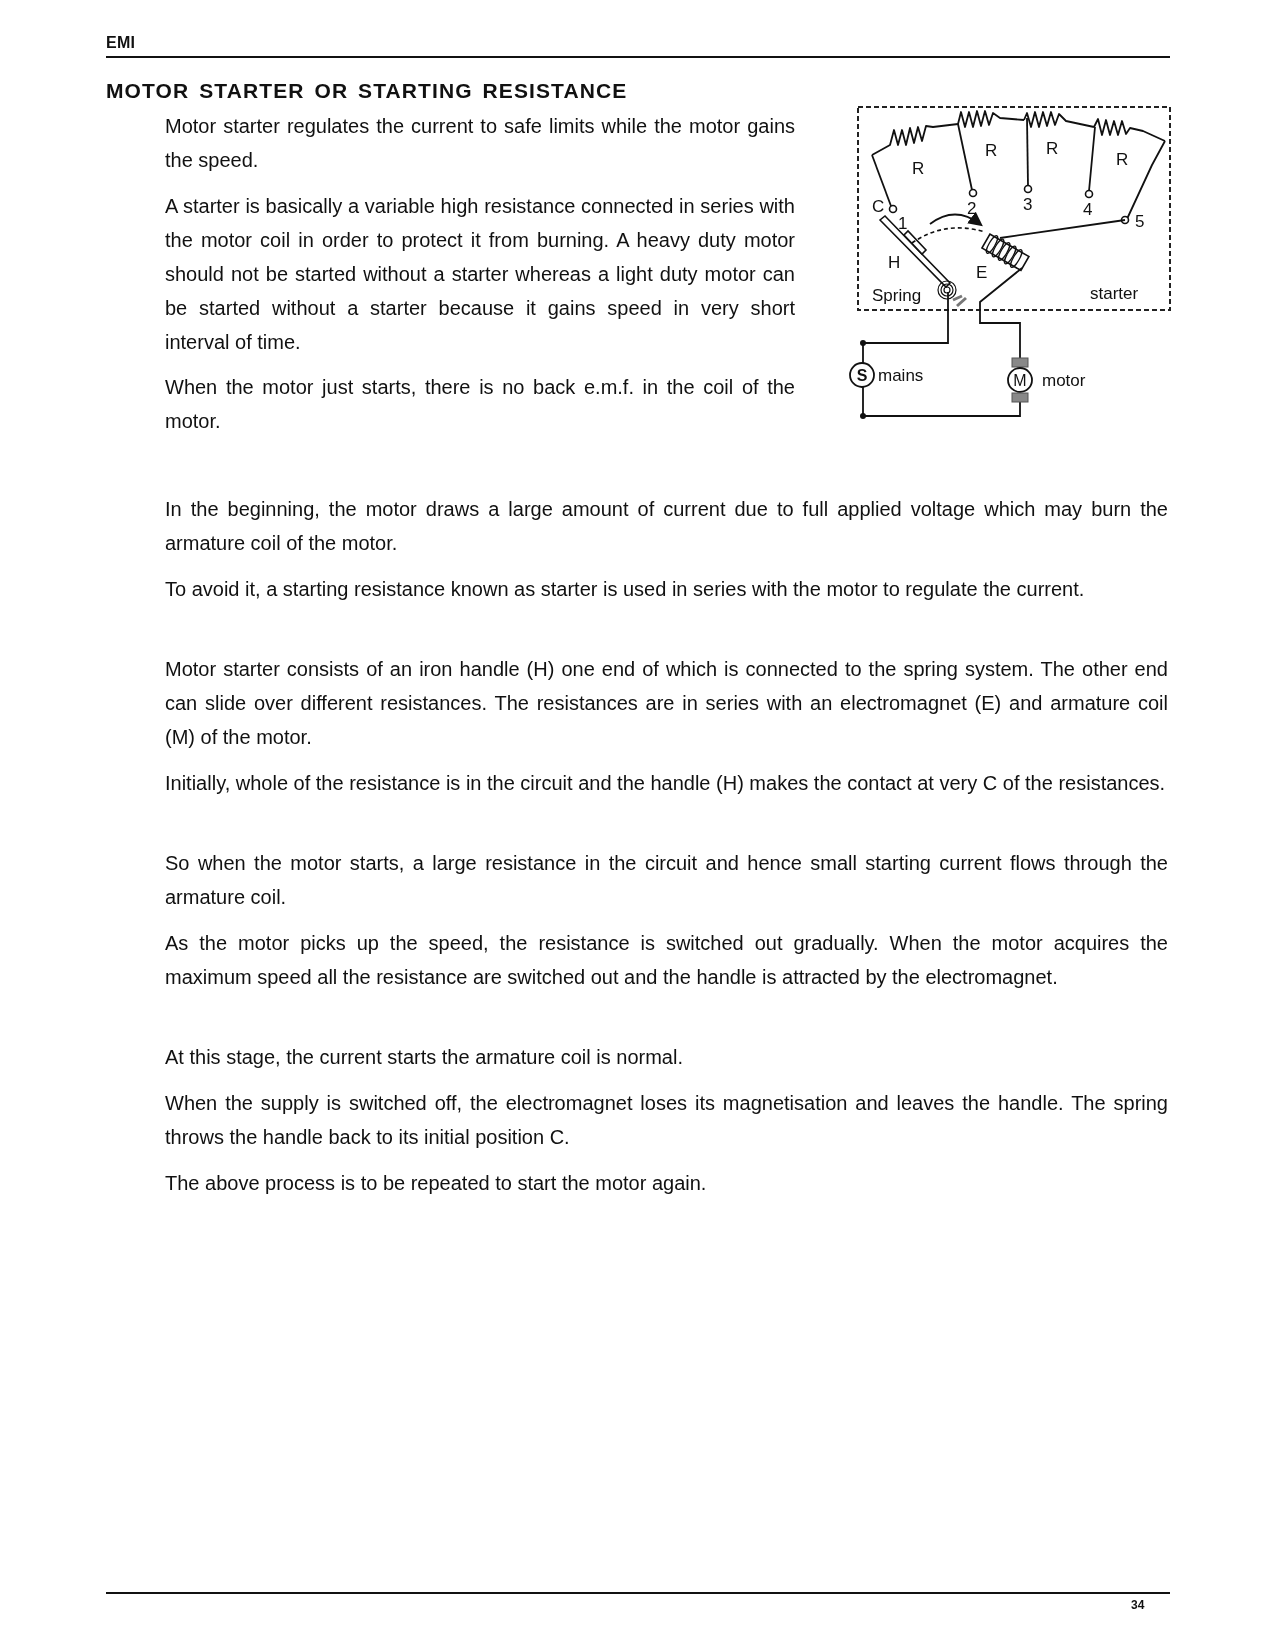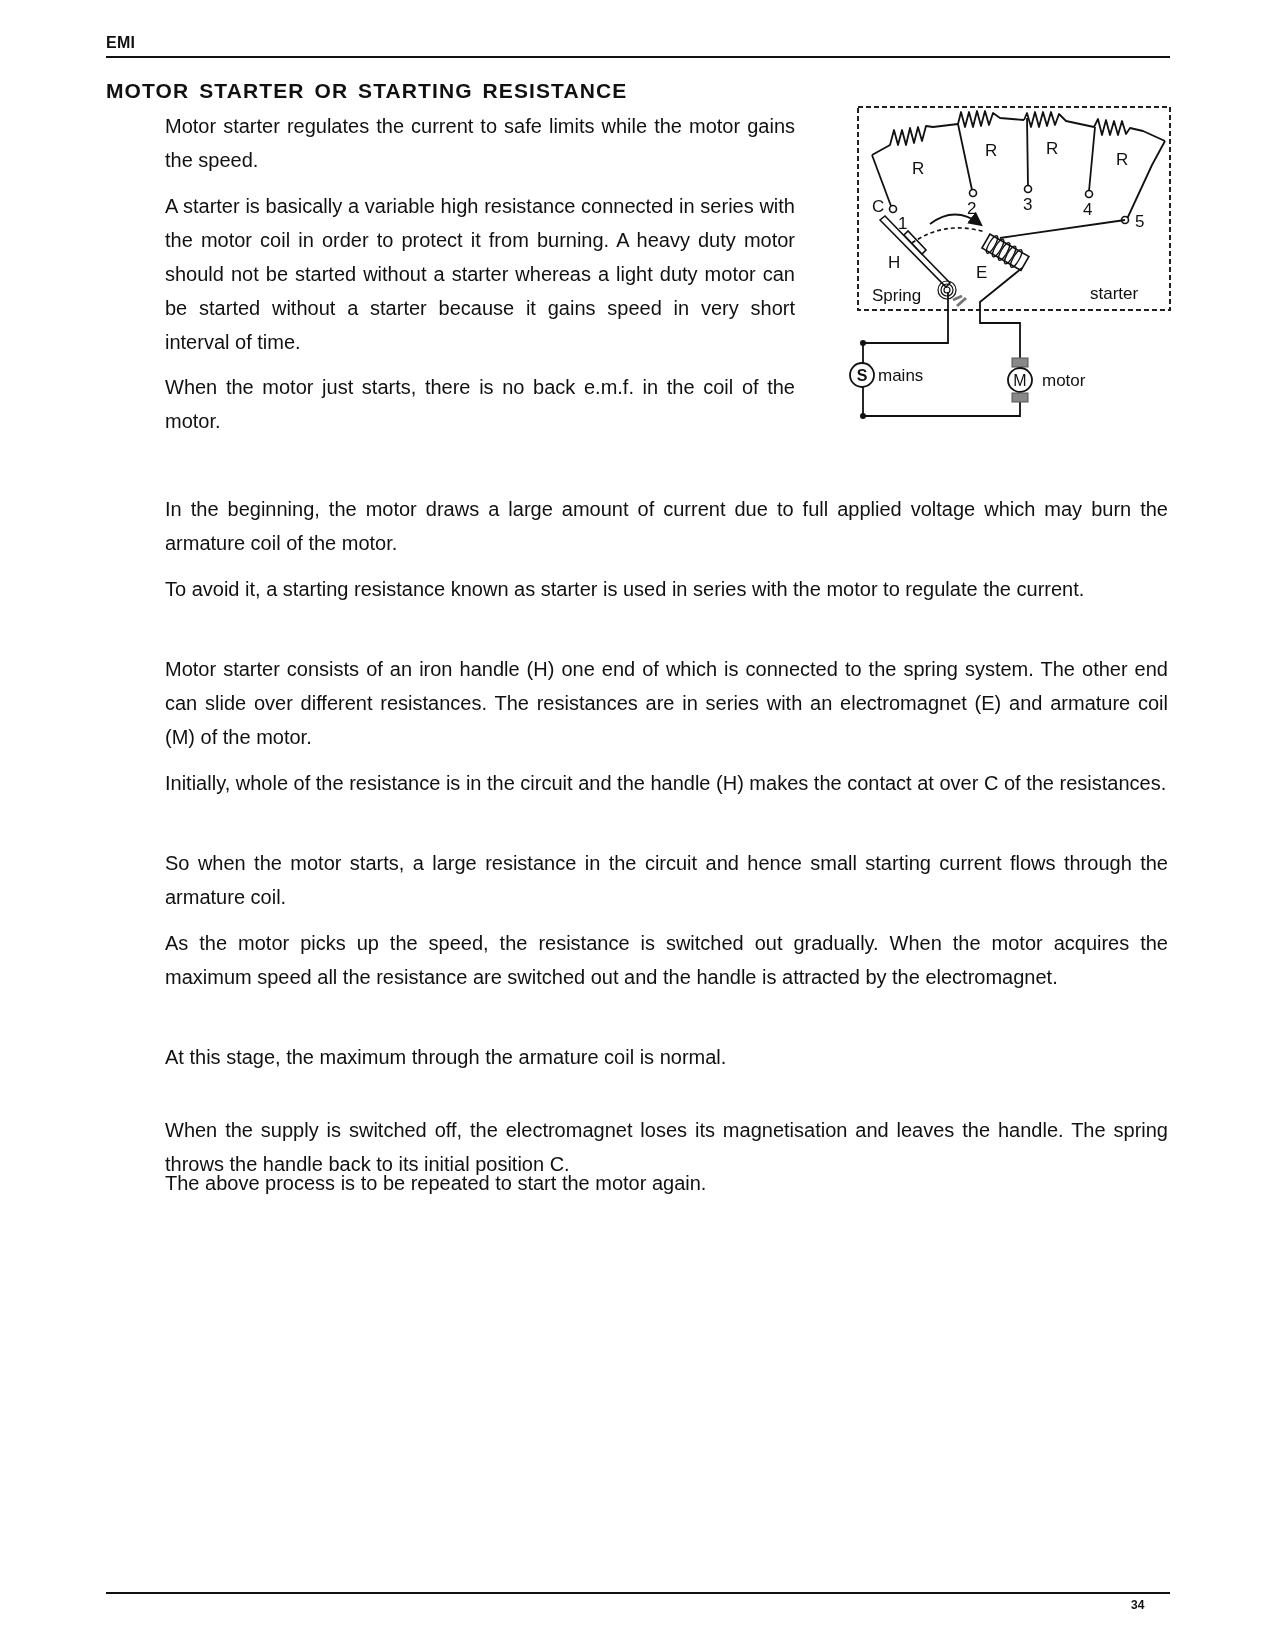--- a/index.html
+++ b/index.html
@@ -22,25 +22,25 @@
 <div class="running-head">EMI</div>
 <div class="rule-top"></div>
 <div class="title">MOTOR STARTER OR STARTING RESISTANCE</div>
 
 <p class="para col-narrow" style="top:109px">Motor starter regulates the current to safe limits while the motor gains the speed.</p>
 <p class="para col-narrow" style="top:189px">A starter is basically a variable high resistance connected in series with the motor coil in order to protect it from burning. A heavy duty motor should not be started without a starter whereas a light duty motor can be started without a starter because it gains speed in very short interval of time.</p>
 <p class="para col-narrow" style="top:370px">When the motor just starts, there is no back e.m.f. in the coil of the motor.</p>
 <p class="para col-wide" style="top:450px">In the beginning, the motor draws a large amount of current due to full applied voltage which may burn the armature coil of the motor.</p>
 <p class="para col-wide" style="top:530px">To avoid it, a starting resistance known as starter is used in series with the motor to regulate the current.</p>
 <p class="para col-wide" style="top:610px">Motor starter consists of an iron handle (H) one end of which is connected to the spring system. The other end can slide over different resistances. The resistances are in series with an electromagnet (E) and armature coil (M) of the motor.</p>
-<p class="para col-wide" style="top:724px">Initially, whole of the resistance is in the circuit and the handle (H) makes the contact at over C of the resistances.</p>
+<p class="para col-wide" style="top:724px">Initially, whole of the resistance is in the circuit and the handle (H) makes the contact at very C of the resistances.</p>
 <p class="para col-wide" style="top:804px">So when the motor starts, a large resistance in the circuit and hence small starting current flows through the armature coil.</p>
 <p class="para col-wide" style="top:884px">As the motor picks up the speed, the resistance is switched out gradually. When the motor acquires the maximum speed all the resistance are switched out and the handle is attracted by the electromagnet.</p>
-<p class="para col-wide" style="top:998px">At this stage, the maximum through the armature coil is normal.</p>
-<p class="para col-wide" style="top:1071px">When the supply is switched off, the electromagnet loses its magnetisation and leaves the handle. The spring throws the handle back to its initial position C.</p>
+<p class="para col-wide" style="top:998px">At this stage, the current starts the armature coil is normal.</p>
+<p class="para col-wide" style="top:1044px">When the supply is switched off, the electromagnet loses its magnetisation and leaves the handle. The spring throws the handle back to its initial position C.</p>
 <p class="para col-wide" style="top:1124px">The above process is to be repeated to start the motor again.</p>
 
 <svg class="diagram" viewBox="840 95 340 335" xmlns="http://www.w3.org/2000/svg">
   <defs>
     <marker id="arrowhead" markerWidth="8" markerHeight="8" refX="6" refY="4" orient="auto">
       <path d="M0,0 L8,4 L0,8 z" fill="#111"></path>
     </marker>
   </defs>
 
   <rect x="858" y="107" width="312" height="203" fill="none" stroke="#222" stroke-width="2" stroke-dasharray="5,3"></rect>

